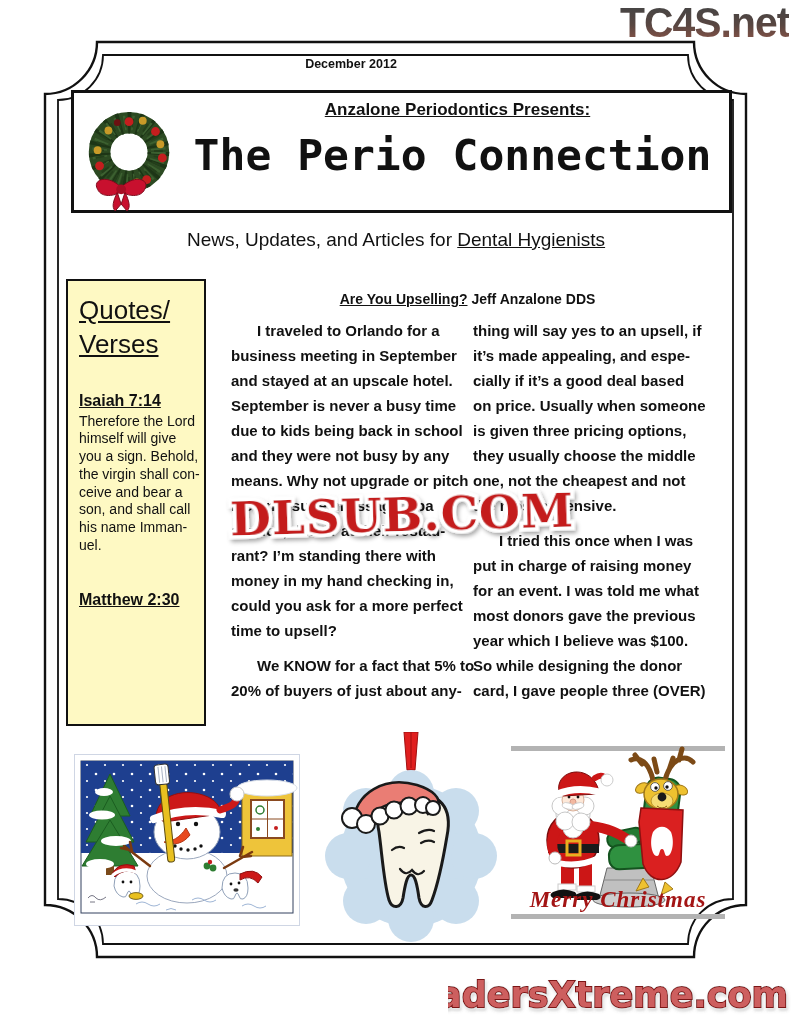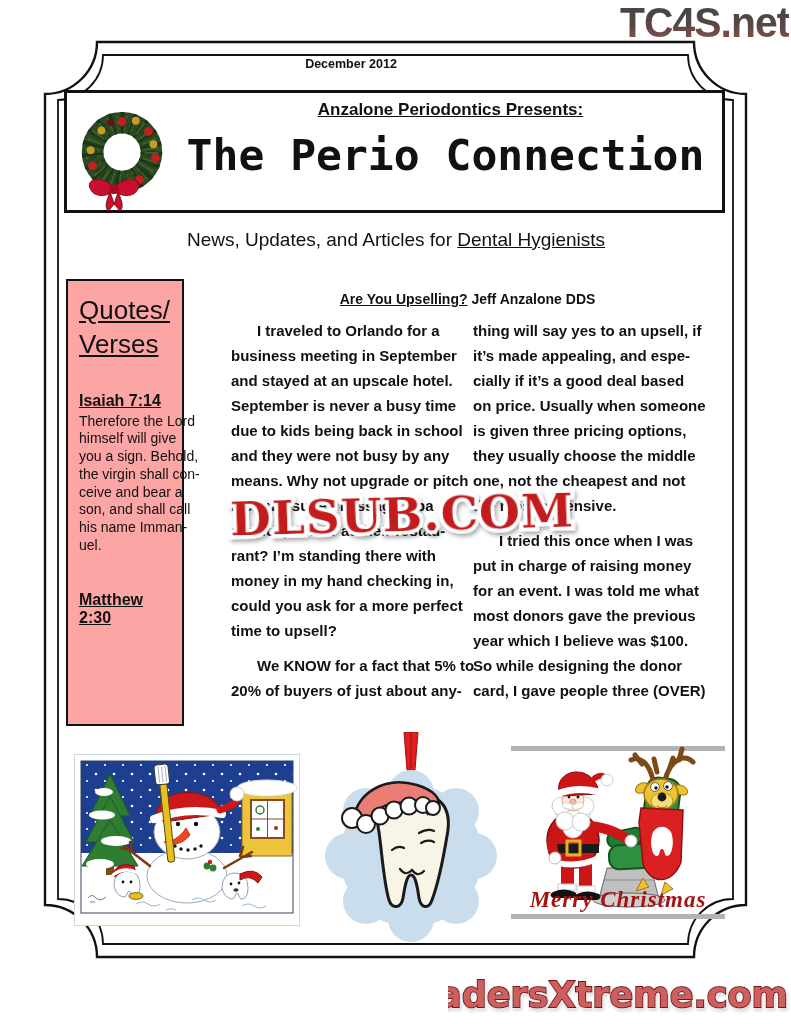--- a/index.html
+++ b/index.html
@@ -18,30 +18,30 @@
     font-family:"Liberation Sans",sans-serif;
   }
   #dlsub-wrap{left:220px;top:474px;width:364px;height:84px;}
   #traders-wrap{left:448px;top:970px;width:346px;height:54px;}
 
   
   #frame{left:0;top:0;}
   #date{top:57px;left:0;width:702px;text-align:center;font-size:12.5px;font-weight:bold;}
 
   
-  #masthead{left:64px;top:90px;width:661px;height:123px;border:3px solid #111;box-sizing:border-box;background:#fff;}
+  #masthead{left:71px;top:90px;width:661px;height:123px;border:3px solid #111;box-sizing:border-box;background:#fff;}
   #wreath{position:absolute;left:4px;top:8px;}
   #presents{position:absolute;left:118px;top:7px;right:6px;text-align:center;font-size:17px;font-weight:bold;text-decoration:underline;}
   #main-title{position:absolute;left:104px;top:37px;right:2px;text-align:center;
     font-family:"DejaVu Sans Mono","Liberation Mono",monospace;font-weight:bold;font-size:43px;white-space:nowrap;}
   #subtitle{top:229px;left:45px;width:702px;text-align:center;font-size:19px;font-weight:normal;}
   #subtitle .ul{text-decoration:underline;}
 
   
-  #sidebar{left:66px;top:279px;width:118px;height:447px;border:2.5px solid #111;box-sizing:border-box;padding:10px 10px 0 11px;background:#fca5a5;}
+  #sidebar{left:66px;top:279px;width:140px;height:447px;border:2.5px solid #111;box-sizing:border-box;padding:10px 10px 0 11px;background:#fef9c3;}
   #sidebar-title{font-size:26px;line-height:1.32;text-decoration:underline;white-space:pre-line;margin:2px 0 30px 0;}
   .verse-ref{font-size:16px;font-weight:bold;text-decoration:underline;margin-bottom:3px;}
   .verse-text{font-size:14px;line-height:1.27;white-space:pre;margin-bottom:36px;}
 
   
   #article-title{top:291px;left:205px;width:525px;text-align:center;font-size:14px;font-weight:bold;}
   #article-title .ul{text-decoration:underline;}
   .col{top:318px;font-size:15px;font-weight:bold;line-height:25px;}
   #col1{left:231px;width:256px;}
   #col2{left:473px;width:250px;}

